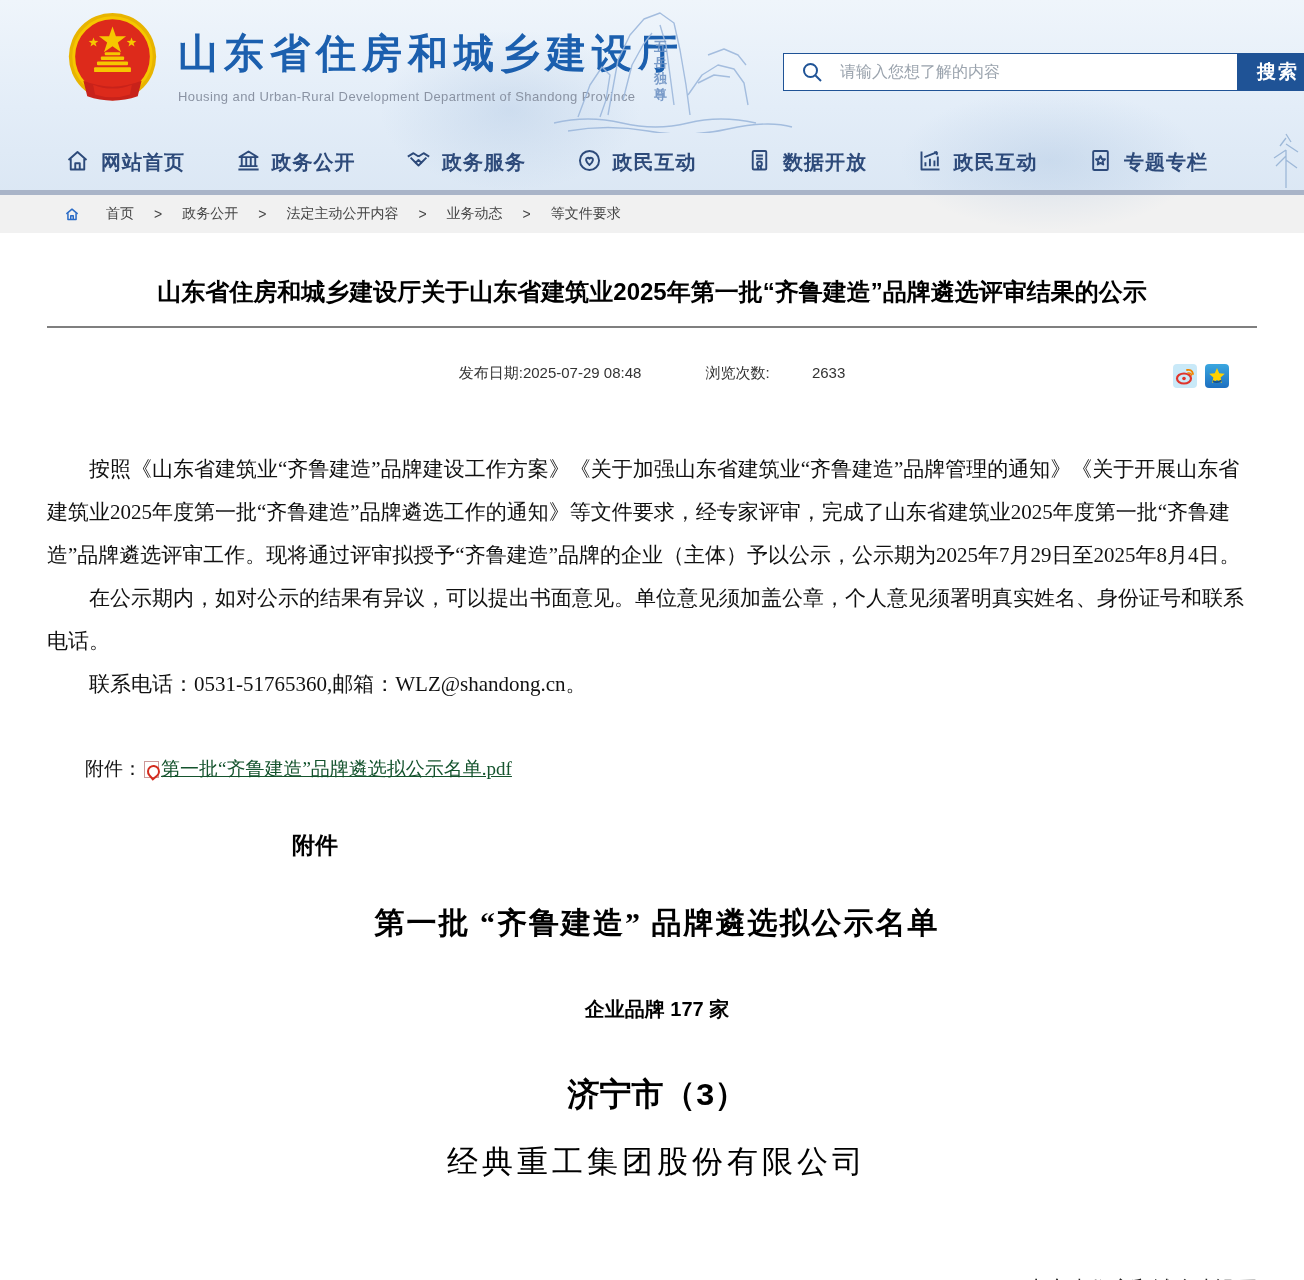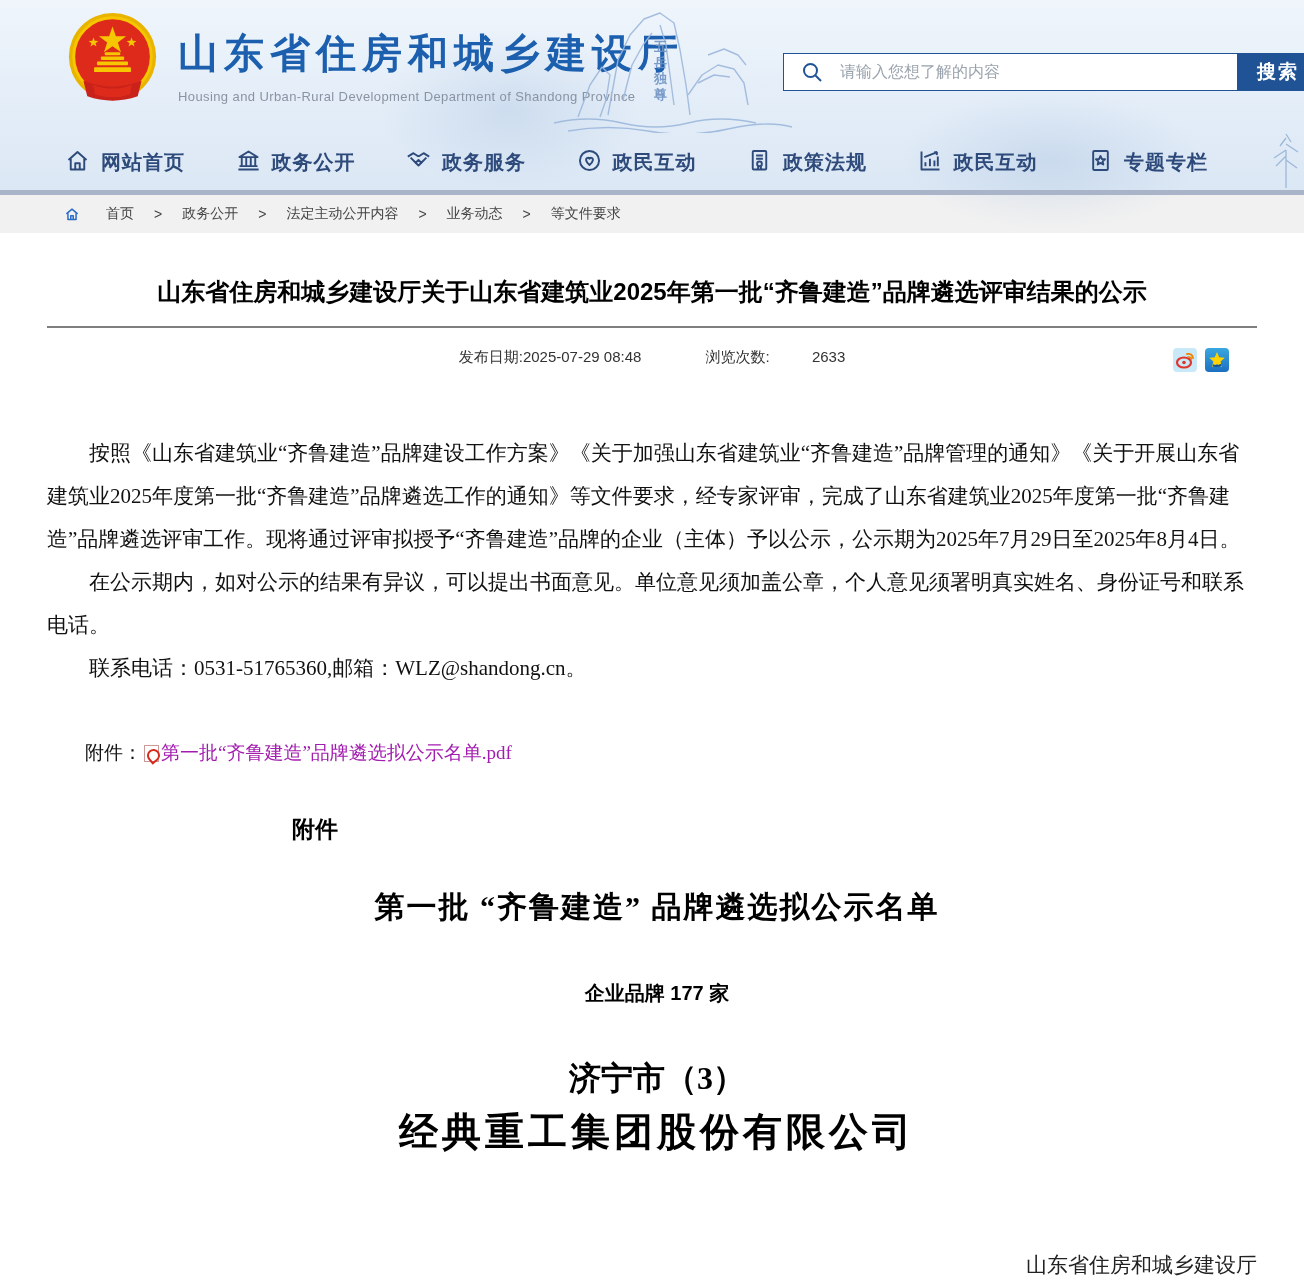--- a/index.html
+++ b/index.html
@@ -39,47 +39,47 @@
   .breadcrumb-bar { width:100%; height:38px; background:#f1f1f1; display:flex; align-items:center; }
   .breadcrumb { display:flex; align-items:center; gap:20px; margin-left:64px;
     font-size:14px; color:#444; }
   .crumb { cursor:pointer; }
   .crumb-sep { color:#444; }
 
   
   .content { width:1210px; margin:0 auto; padding-top:42px; }
   .article-title { text-align:center; font-size:24px; font-weight:bold; color:#000; line-height:34px; }
   .title-rule { border:none; border-top:2px solid #7f7f7f; margin-top:17px; }
-  .meta-row { position:relative; margin-top:20px; height:26px; }
+  .meta-row { position:relative; margin-top:36px; height:26px; }
   .meta-center { text-align:center; font-size:15px; color:#333; }
   .meta-date { margin-right:60px; }
   .meta-views-label { margin-right:38px; }
   .share-icons { position:absolute; right:28px; top:0; display:flex; gap:8px; }
   .share-icon { width:24px; height:24px; border-radius:4px; cursor:pointer; position:relative; }
 
   .article-body { margin-top:58px; font-family:"Liberation Serif", serif;
     font-size:21px; color:#111; line-height:43px; }
   .article-body p { text-indent:2em; }
   .attach-row { margin-top:50px; font-family:"Liberation Serif", serif;
     font-size:19px; color:#111; text-indent:2em; display:flex; align-items:center; }
-  .attach-link { color:#a21caf; cursor:pointer; text-indent:0; }
+  .attach-link { color:#14532d; text-decoration:underline; cursor:pointer; text-indent:0; }
   .pdf-icon { display:inline-block; width:15px; height:17px; background:#fff;
     border:1px solid #c99; position:relative; margin:0 2px 0 2px; vertical-align:-2px; }
   .pdf-icon::after { content:""; position:absolute; left:2px; top:3px; width:9px; height:9px;
     border:2.5px solid #d42b1e; border-radius:50% 50% 50% 0; transform:rotate(-40deg); }
 
   
   .preview { margin-left:245px; width:730px; font-family:"Liberation Serif", serif; color:#000; }
   .preview-heading { margin-top:48px; font-size:23px; font-weight:bold;
     font-family:"Liberation Sans", sans-serif; }
   .preview-title { margin-top:42px; text-align:center; font-size:30px; font-weight:bold; letter-spacing:2px; }
   .preview-subtitle { margin-top:52px; text-align:center; font-size:20px; font-weight:bold;
     font-family:"Liberation Sans", sans-serif; }
-  .preview-city { margin-top:50px; text-align:center; font-size:32px; font-weight:bold; }
-  .preview-company { margin-top:4px; text-align:center; font-size:39px; font-weight:bold; letter-spacing:4px; }
+  .preview-city { margin-top:50px; text-align:center; font-size:32px; font-weight:bold;font-family:Liberation Mono, monospace; }
+  .preview-company { margin-top:24px; text-align:center; font-size:31px; font-weight:normal; letter-spacing:4px; }
 
   .signature-block { margin-top:92px; text-align:right; font-family:"Liberation Serif", serif;
     font-size:21px; color:#222; }
 </style>
 </head>
 <body>
 
 <div class="header">
   <div class="watercolor" style="left:380px; top:30px; width:260px; height:160px;"></div>
   <div class="watercolor" style="left:900px; top:90px; width:300px; height:140px;"></div>
@@ -182,21 +182,21 @@
         <span class="label">政民互动</span>
       </div>
       <div class="nav-item">
         <span>
           <svg width="27" height="27" viewBox="0 0 24 24" fill="none" stroke="#2d4a7a" stroke-width="1.7" stroke-linejoin="round">
             <rect x="6" y="3.5" width="12" height="16.5" rx="1"></rect>
             <path d="M9 7.5 H15 M9 10.5 H15"></path>
             <circle cx="12" cy="15" r="2.1"></circle>
               <path d="M11 17 L10.5 20 M13 17 L13.5 20"></path>
           </svg></span>
-        <span class="label">政策法规</span>
+        <span class="label">数据开放</span>
       </div>
       <div class="nav-item">
         <span>
           <svg width="27" height="27" viewBox="0 0 24 24" fill="none" stroke="#2d4a7a" stroke-width="1.7" stroke-linejoin="round">
             <path d="M4 4 V20 H20"></path>
             <path d="M7.5 17 V13.5 M11.5 17 V10.5 M15.5 17 V12 M18.5 17 V8.5"></path>
             <path d="M6.5 9 L18 4.5 M18 4.5 L15.2 4.9 M18 4.5 L17.4 7.2"></path>
           </svg></span>
         <span class="label">政民互动</span>
       </div>

